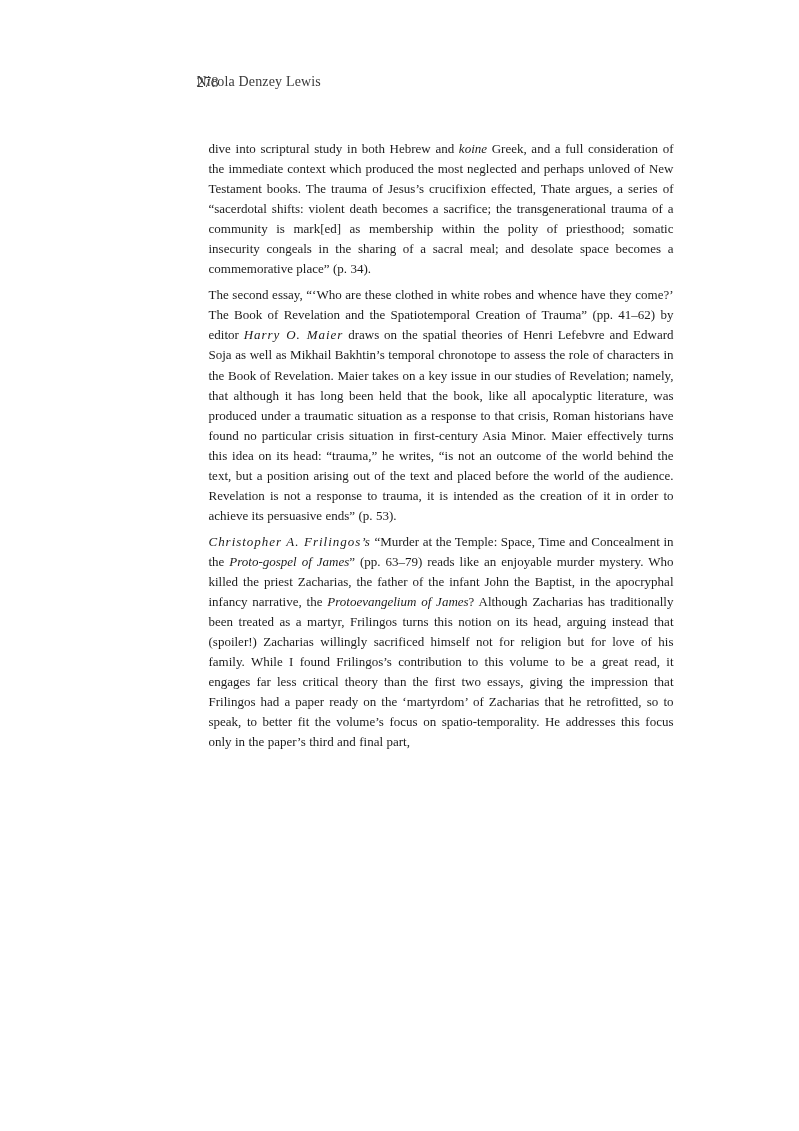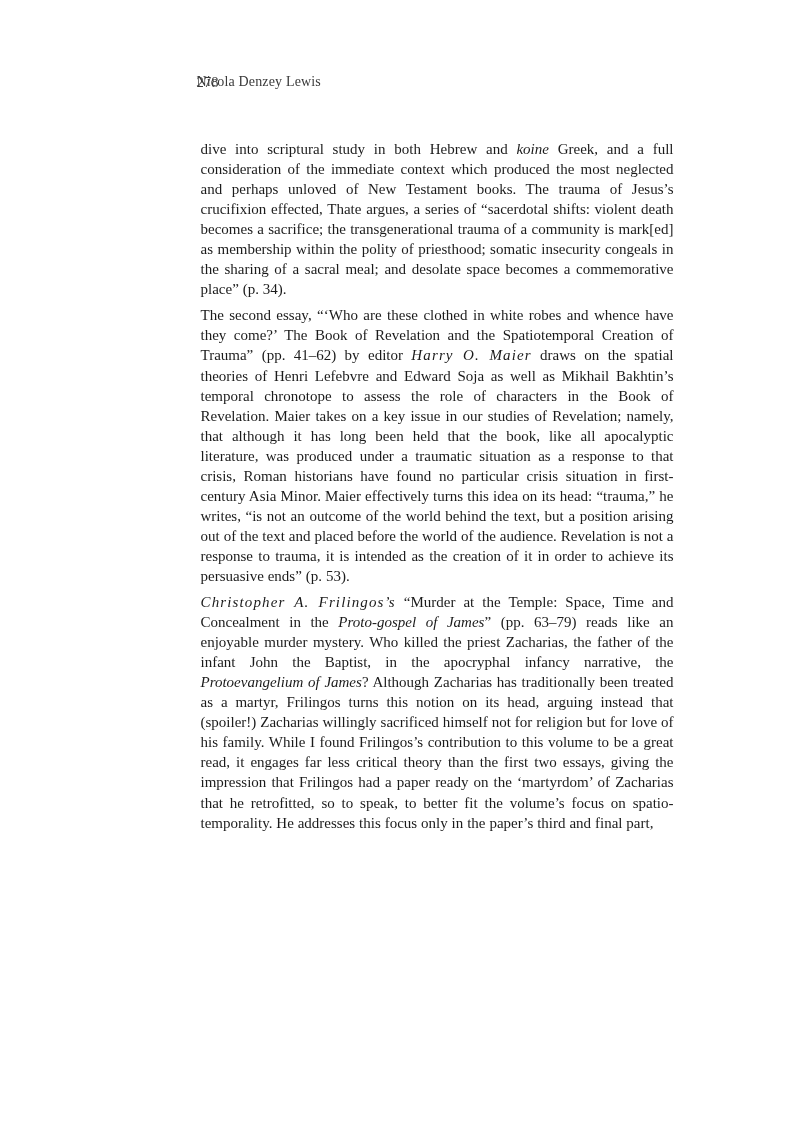--- a/index.html
+++ b/index.html
@@ -52,22 +52,22 @@
   }
 
   
   .textblock {
     position: absolute;
     top: 139px;
     left: 162px;
     width: 477px;
   }
   .para {
-    margin: 0 0 6px 4px;
-    font-size: 15px;
+    margin: 0 0 6px 12px;
+    font-size: 13px;
     line-height: 20.05px;
     text-align: justify;
     text-justify: inter-word;
     color: #1b1b1b;
     hyphens: manual;
     -webkit-hyphens: manual;
     word-spacing: 0.01em;
   }
   .para:last-child { margin-bottom: 0; }
 

